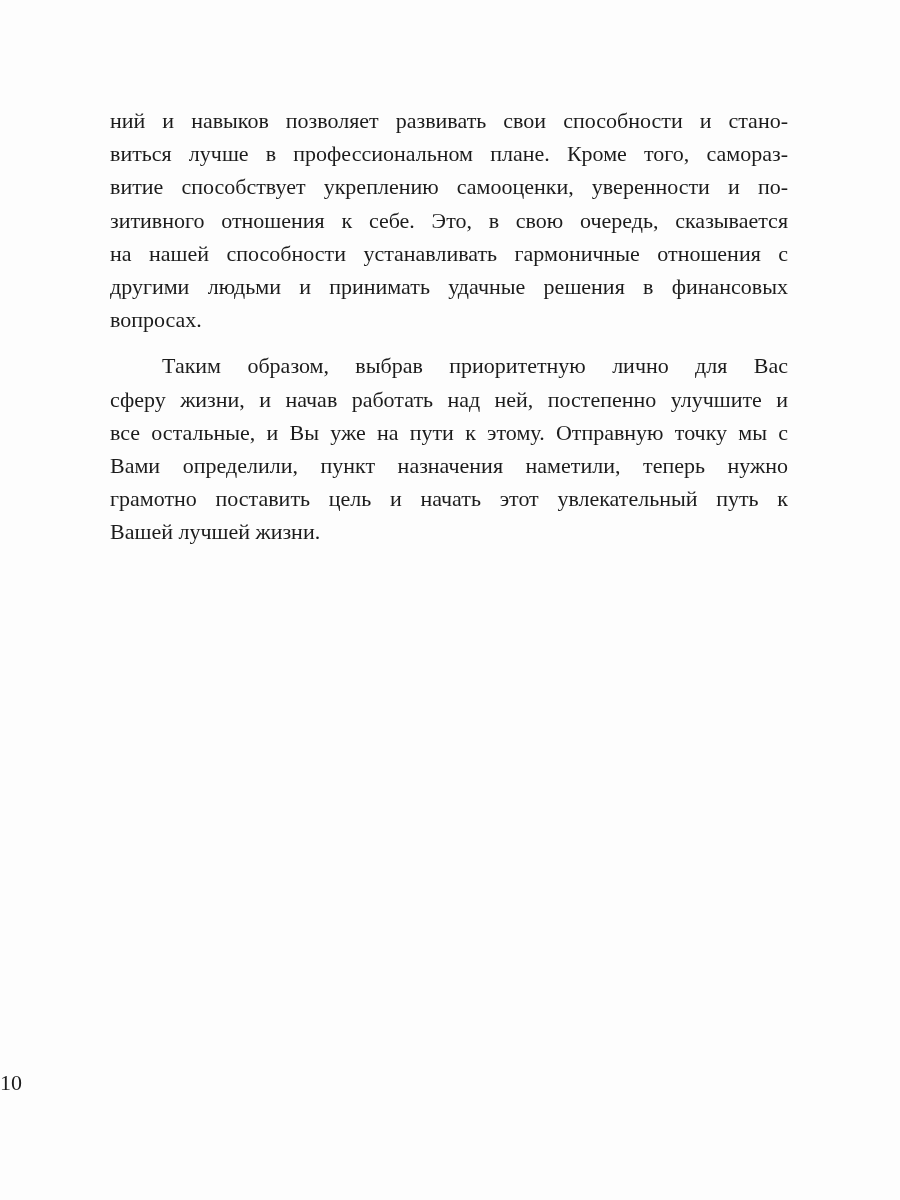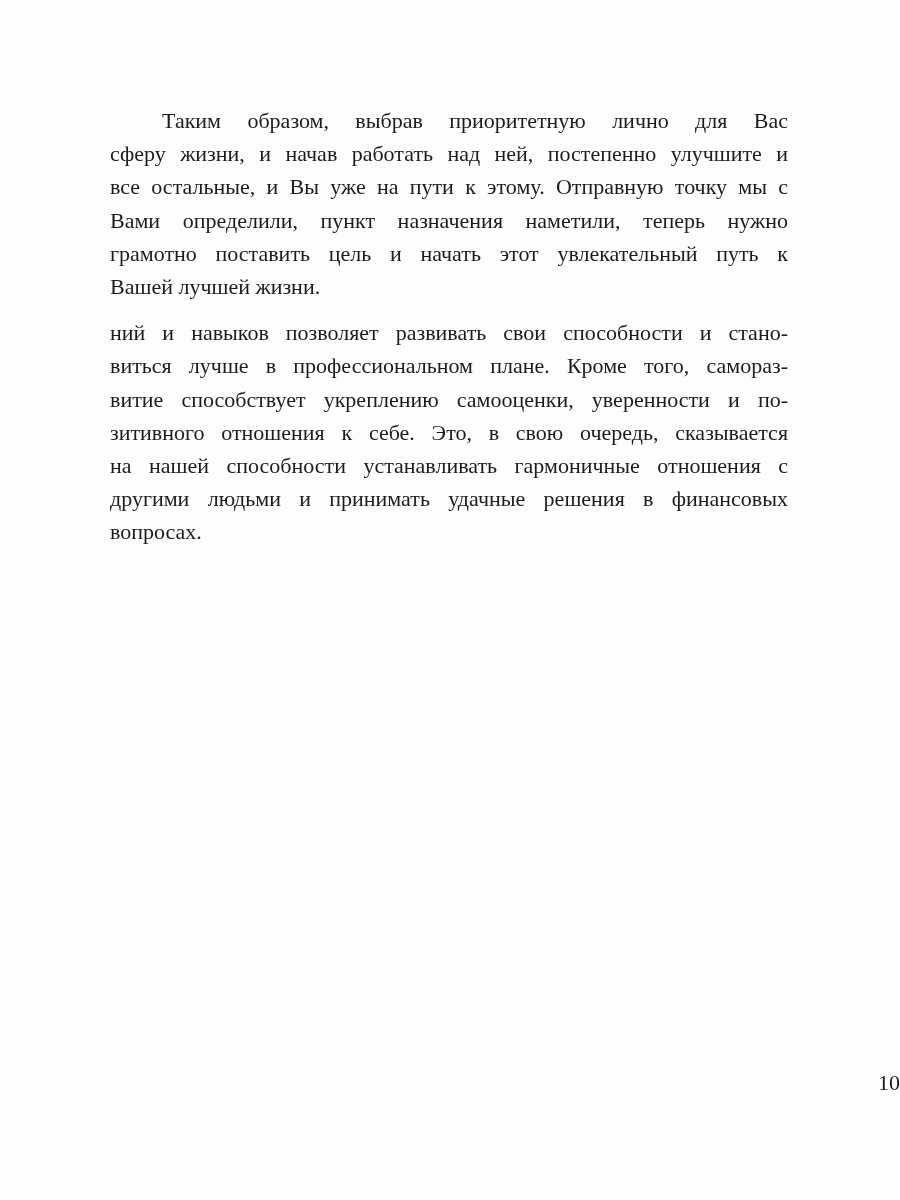--- a/index.html
+++ b/index.html
@@ -40,49 +40,49 @@
     text-align-last: left;
   }
   .line.indent {
     text-indent: 52px;
   }
   .folio {
     position: absolute;
     top: 1066px;
     left: 0;
     width: 900px;
-    text-align: right;
+    text-align: left;
     font-size: 22px;
     line-height: 33px;
     color: #1c1c1c;
   }
 </style>
 </head>
 <body>
 
 <div class="page">
 
   <div class="text-block">
 
     <div class="para">
-      <div class="line indent">Таким образом, выбрав приоритетную лично для Вас</div>
-      <div class="line">сферу жизни, и начав работать над ней, постепенно улучшите и</div>
-      <div class="line">все остальные, и Вы уже на пути к этому. Отправную точку мы с</div>
-      <div class="line">Вами определили, пункт назначения наметили, теперь нужно</div>
-      <div class="line">грамотно поставить цель и начать этот увлекательный путь к</div>
-      <div class="line last">Вашей лучшей жизни.</div>
-    </div>
-
-    <div class="para">
       <div class="line">ний и навыков позволяет развивать свои способности и стано-</div>
       <div class="line">виться лучше в профессиональном плане. Кроме того, самораз-</div>
       <div class="line">витие способствует укреплению самооценки, уверенности и по-</div>
       <div class="line">зитивного отношения к себе. Это, в свою очередь, сказывается</div>
       <div class="line">на нашей способности устанавливать гармоничные отношения с</div>
       <div class="line">другими людьми и принимать удачные решения в финансовых</div>
       <div class="line last">вопросах.</div>
     </div>
 
+    <div class="para">
+      <div class="line indent">Таким образом, выбрав приоритетную лично для Вас</div>
+      <div class="line">сферу жизни, и начав работать над ней, постепенно улучшите и</div>
+      <div class="line">все остальные, и Вы уже на пути к этому. Отправную точку мы с</div>
+      <div class="line">Вами определили, пункт назначения наметили, теперь нужно</div>
+      <div class="line">грамотно поставить цель и начать этот увлекательный путь к</div>
+      <div class="line last">Вашей лучшей жизни.</div>
+    </div>
+
   </div>
 
   <div class="folio">10</div>
 
 </div>
 
 </body></html>

